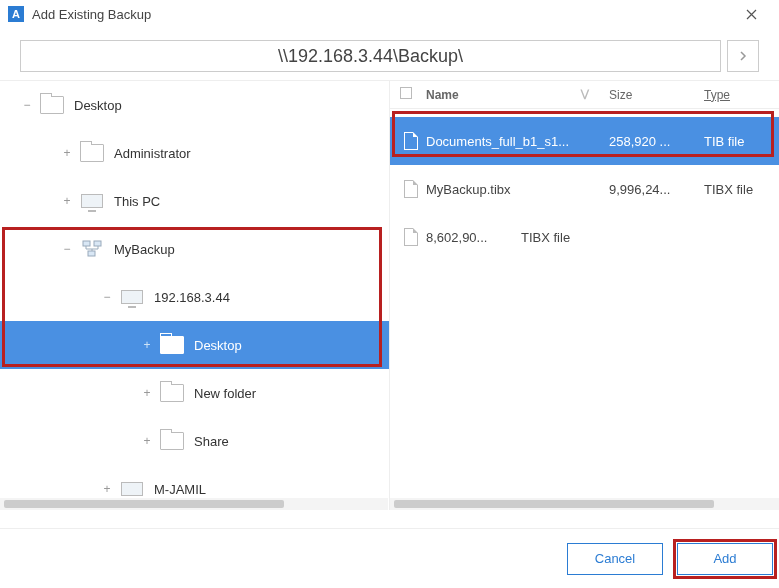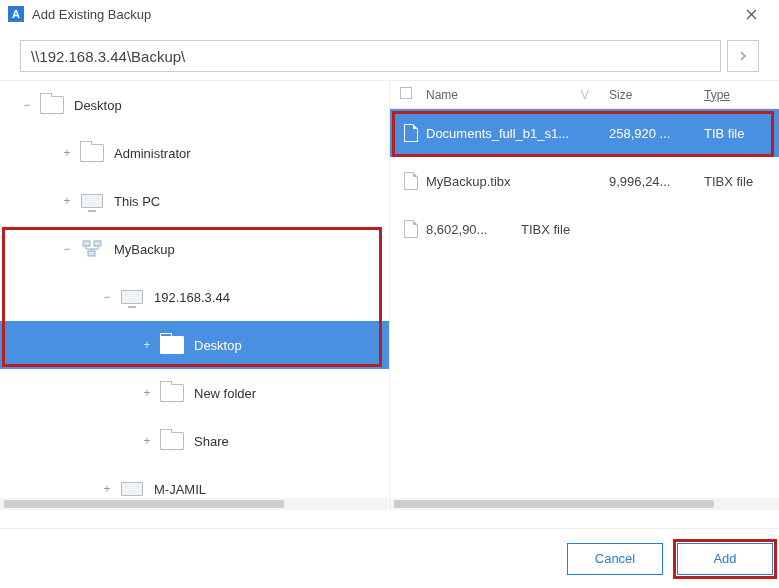--- a/index.html
+++ b/index.html
@@ -46,22 +46,23 @@
     .path-row {
       padding: 12px 20px 8px 20px;
       display: flex;
       gap: 6px;
     }
     .path-input {
       flex: 1;
       height: 32px;
       border: 1px solid #ccc;
       padding: 0 10px;
-      font-size: 15px;
+      font-size: 18px;
       color: #444;
+      text-align: center;
     }
     .path-go {
       width: 32px;
       height: 32px;
       border: 1px solid #ccc;
       background: #fff;
       display: flex;
       align-items: center;
       justify-content: center;
       color: #888;
@@ -148,34 +149,35 @@
     .network-icon svg { display:block; }
     .file-header {
       height: 28px;
       display: flex;
       align-items: center;
       border-bottom: 1px solid #eee;
       font-size: 12px;
       color: #666;
     }
     .fh-check { width: 30px; padding-left:10px;}
-    .fh-name { flex: 1; padding-left: 6px; position: relative;}
+    .fh-name { flex: 1; padding-left: 6px; position: relative; font-weight: bold;}
     .fh-size { width: 95px; }
     .fh-type { width: 75px; text-decoration: underline; }
     .sort-ind { position:absolute; right:20px; color:#bbb; font-size:10px;}
     .file-row {
       height: 48px;
       display: flex;
       align-items: center;
       font-size: 13px;
       color: #444;
     }
     .file-row.selected {
       background: #4a90e2;
       color: #fff;
+      margin-top: 8px;
     }
     .fr-icon { width: 36px; display:flex; align-items:center; justify-content:center; padding-left:6px;}
     .file-icon {
       width: 14px; height: 18px;
       border: 1.5px solid #bbb;
       position: relative;
     }
     .file-icon::after{
       content:"";
       position:absolute; top:-1px; right:-1px;

